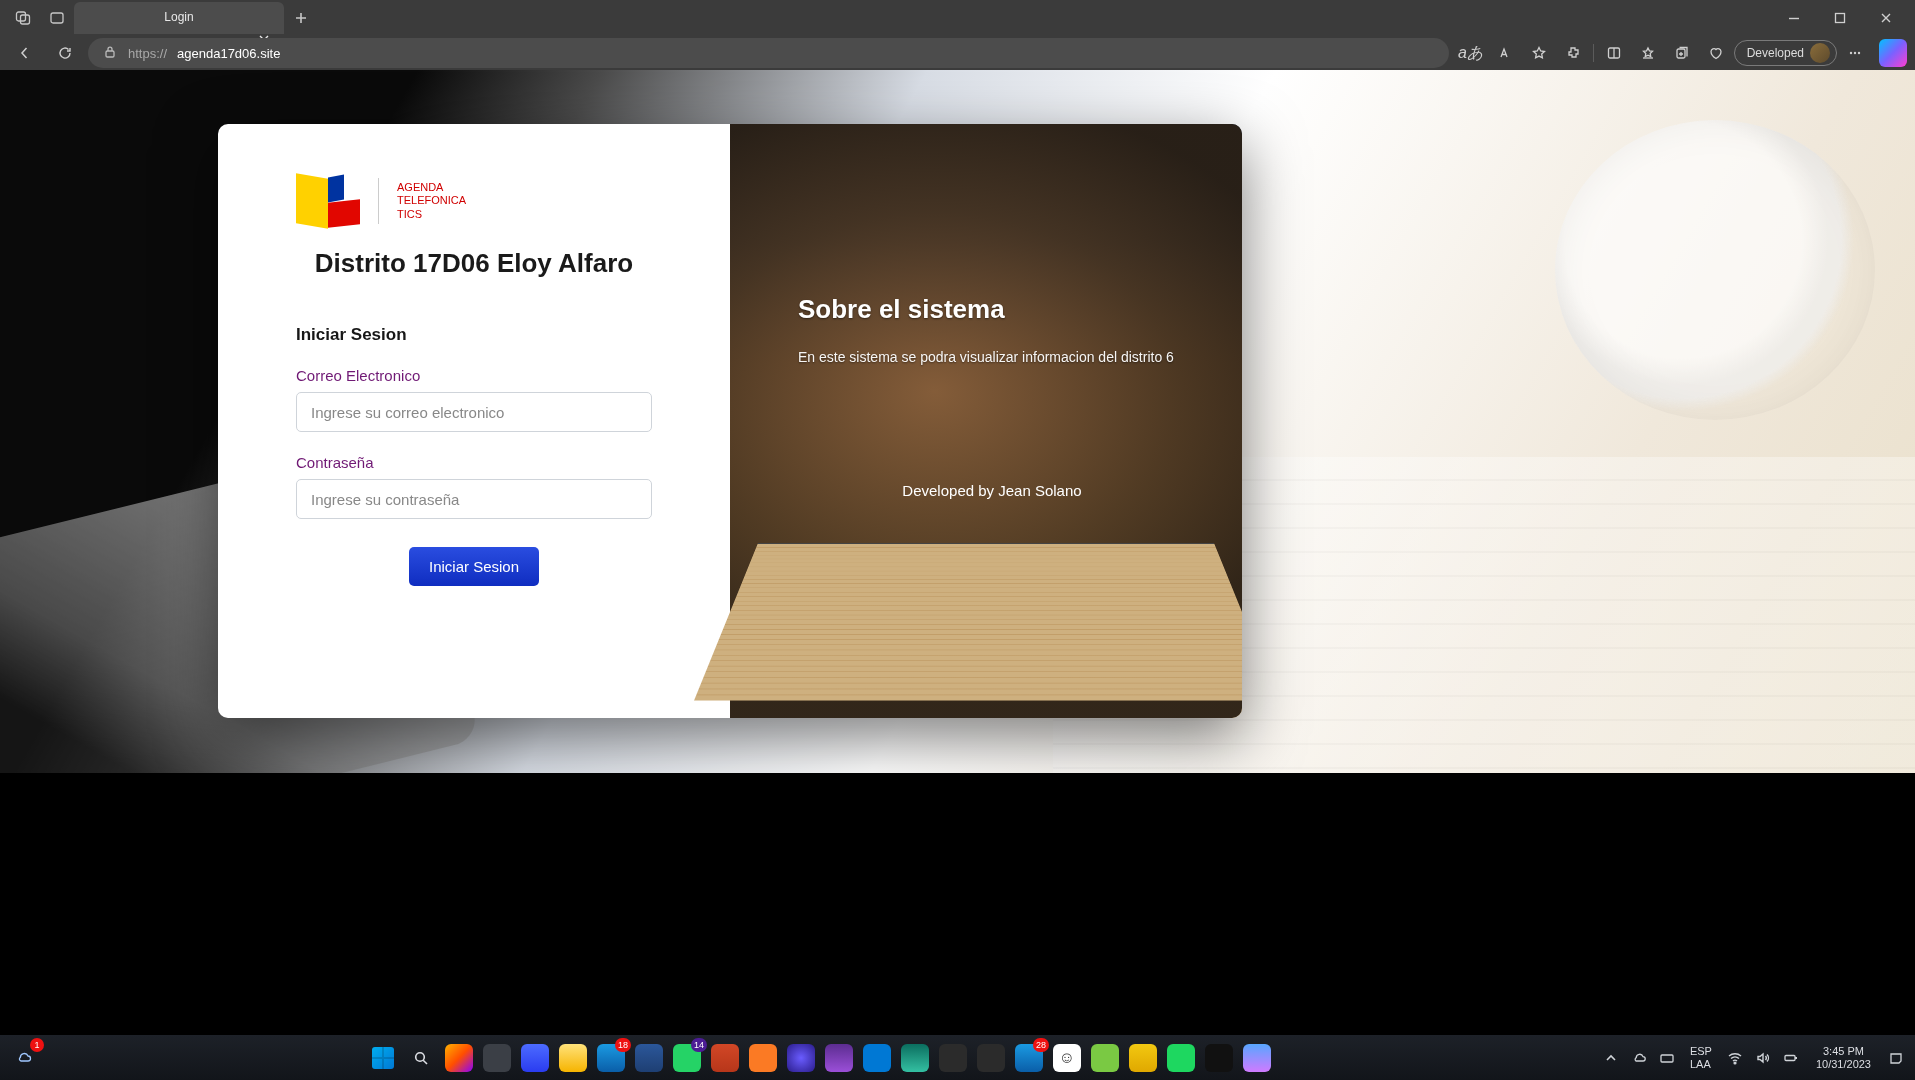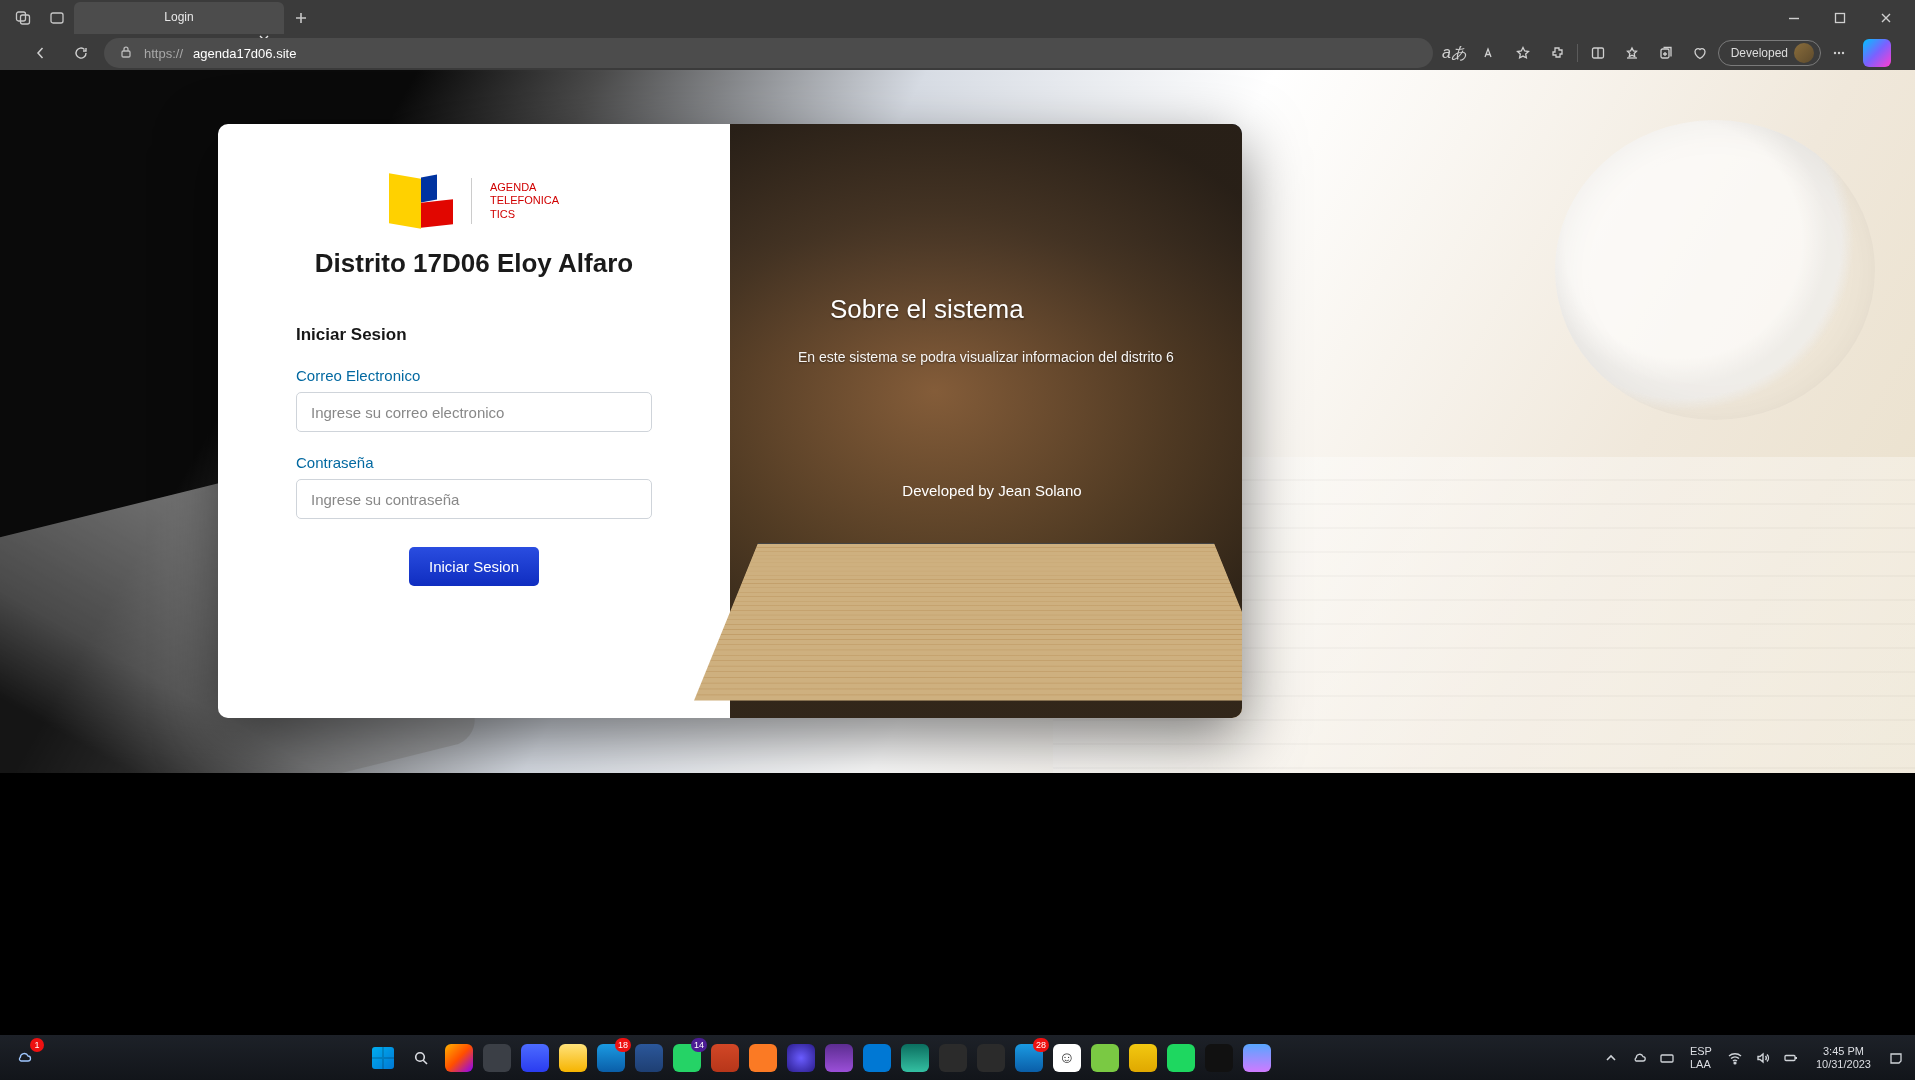--- a/index.html
+++ b/index.html
@@ -7,21 +7,21 @@
 
 
 .browser-chrome { position:relative; width:100%; height:70px; background:#3b3b3b; color:#e0e0e0; }
 .tab-bar { height:36px; display:flex; align-items:center; padding:0 6px; }
 .tab-bar .tab-btn { width:34px; height:32px; display:flex; align-items:center; justify-content:center; color:#c7c7c7; border-radius:4px; }
 .tab { display:flex; align-items:center; gap:8px; height:32px; padding:0 12px; background:#4c4c4c; border-radius:6px 6px 0 0; min-width:210px; color:#e8e8e8; font-size:12px;flex-direction:column; }
 .tab .close { margin-left:auto; }
 .win-controls { margin-left:auto; display:flex; }
 .win-controls .wc { width:46px; height:36px; display:flex; align-items:center; justify-content:center; color:#cfcfcf; }
 
-.addr-bar { height:34px; display:flex; align-items:center; padding:0 24px; gap:6px; }
+.addr-bar { height:34px; display:flex; align-items:center; padding:0 8px; gap:6px; }
 .addr-bar .ic { width:34px; height:28px; display:flex; align-items:center; justify-content:center; color:#d0d0d0; border-radius:4px;font-style:italic; }
 .addr-field { flex:1; height:30px; background:#4c4c4c; border-radius:15px; display:flex; align-items:center; padding:0 14px; gap:10px; color:#d8d8d8; font-size:13px; }
 .addr-field .lock { color:#bbb; }
 .url-prefix { color:#a8a8a8; }
 .url-host { color:#fff; }
 .addr-right-icons { display:flex; align-items:center; gap:2px; }
 .addr-right-icons .ic { width:32px; }
 .profile-chip { display:flex; align-items:center; gap:6px; border:1px solid #7a7a7a; border-radius:14px; padding:2px 6px 2px 12px; font-size:12px; color:#ddd; }
 .profile-chip .avatar { width:20px; height:20px; border-radius:50%; background:linear-gradient(135deg,#8a6d3b,#5d4a2c); }
 .copilot-badge { width:28px; height:28px; border-radius:6px; background:linear-gradient(135deg,#00c2ff,#7b61ff,#ff3dd0); margin-left:6px; }
@@ -36,47 +36,47 @@
   background:radial-gradient(circle at 40% 40%,#fff 0 45%, #f0f0f0 55% 60%, transparent 65%);
   box-shadow:inset 0 0 40px rgba(0,0,0,.08); opacity:.7;}
 .bg-lines{position:absolute;right:0;bottom:0;width:45%;height:45%;
   background:repeating-linear-gradient(#fff,#fff 22px,#dcdcdc 23px,#fff 24px);opacity:.35;}
 .bg-keyboard{position:absolute;left:-30px;bottom:-30px;width:500px;height:320px;
   background:linear-gradient(40deg,#222 0 25%, #888 40%, #ddd 70%);
   transform:skewY(-12deg) rotate(-2deg);border-radius:20px;filter:brightness(.85);opacity:.6;}
 
 .card { position:absolute; left:218px; top:54px; width:1024px; height:594px; border-radius:10px; overflow:hidden; display:flex; box-shadow:0 20px 60px rgba(0,0,0,.5); }
 .card-left { width:50%; background:#fff; padding:52px 78px 40px; }
-.card-left .logo-row { display:flex; align-items:center; gap:18px; justify-content:center; margin-bottom:22px; }
+.card-left .logo-row { display:flex; align-items:center; gap:18px; margin-bottom:22px; }
 .logo-mark { position:relative; width:64px; height:50px; }
 .logo-mark .p1{position:absolute;left:0;top:0;width:32px;height:50px;background:#ffd100;transform:skewY(10deg);}
 .logo-mark .p2{position:absolute;left:32px;top:0;width:16px;height:25px;background:#0033a0;transform:skewY(-10deg);}
 .logo-mark .p3{position:absolute;left:32px;top:25px;width:32px;height:25px;background:#e10600;transform:skewY(-6deg);}
 .logo-sep{width:1px;height:46px;background:#ccc;}
 .logo-text{font-family:'Brush Script MT',cursive;color:#d00000;font-size:11px;line-height:1.2;text-align:left;}
 
 .card-left h1 { font-size:26px; font-weight:600; color:#1a1a1a; text-align:center; margin-bottom:46px; }
 .card-left h2 { font-size:17px; font-weight:600; color:#171717; margin-bottom:22px; }
 .form-group { margin-bottom:22px; }
-.form-group label { display:block; font-size:15px; color:#0369a1; margin-bottom:8px; }
+.form-group label { display:block; font-size:15px; color:#701a75; margin-bottom:8px; }
 .form-group input { width:100%; height:40px; border:1px solid #cfd4da; border-radius:5px; padding:0 14px; font-size:15px; color:#333; }
 .form-group input::placeholder{color:#888;}
 .login-btn { display:block; margin:28px auto 0; background:#1033c6; background:linear-gradient(#2a4de0,#0f2dc0); color:#fff; border:none; border-radius:5px; padding:11px 20px; font-size:15px; cursor:pointer; }
 
 .card-right { width:50%; position:relative; color:#fff; }
 .card-right .bg { position:absolute; inset:0;
   background:
     radial-gradient(400px 300px at 40% 45%, rgba(130,90,55,0.9), rgba(70,50,30,0.9) 60%, rgba(40,30,20,0.95) 100%),
     linear-gradient(180deg,#2b3a52 0 20%, #8b6b4a 40%, #c59a5a 70%, #e7c488 100%);
 }
 .card-right::after{content:"";position:absolute;left:0;right:0;bottom:-10px;height:230px;
   background:repeating-linear-gradient(#e5c38d,#e5c38d 6px,#c89a5a 7px);border-top:2px solid #4b4b4b;
   transform:perspective(700px) rotateX(48deg);filter:blur(.4px) brightness(.9);}
 .card-right .content { position:relative; padding:170px 68px 0; text-shadow:0 1px 2px rgba(0,0,0,.5); }
-.card-right h3 { font-size:26px; font-weight:400; margin-bottom:24px;margin-left:32px; }
+.card-right h3 { font-size:26px; font-weight:700; margin-bottom:24px; }
 .card-right p { font-size:14px; opacity:.95; }
 .card-right .credit { position:absolute; left:12px; right:0; top:358px; text-align:center; font-size:15px; }
 
 
 .taskbar { position:absolute; left:0; right:0; bottom:0; height:45px; background:linear-gradient(#1d2128,#12151a); display:flex; align-items:center; padding:0 10px; color:#dcdee3; }
 .taskbar .seg-left, .taskbar .seg-center, .taskbar .seg-right { display:flex; align-items:center; gap:6px; }
 .taskbar .seg-center { flex:1; justify-content:center; gap:10px; }
 .tb-ic { width:28px; height:28px; border-radius:4px; display:flex; align-items:center; justify-content:center; font-size:16px; }
 .win-logo{background:linear-gradient(135deg,#00adef,#0078d4);width:22px;height:22px;border-radius:3px;position:relative;}
 .win-logo::before{content:"";position:absolute;inset:0;background:linear-gradient(#000,#000) center/2px 100% no-repeat, linear-gradient(#000,#000) center/100% 2px no-repeat;opacity:.15;}

